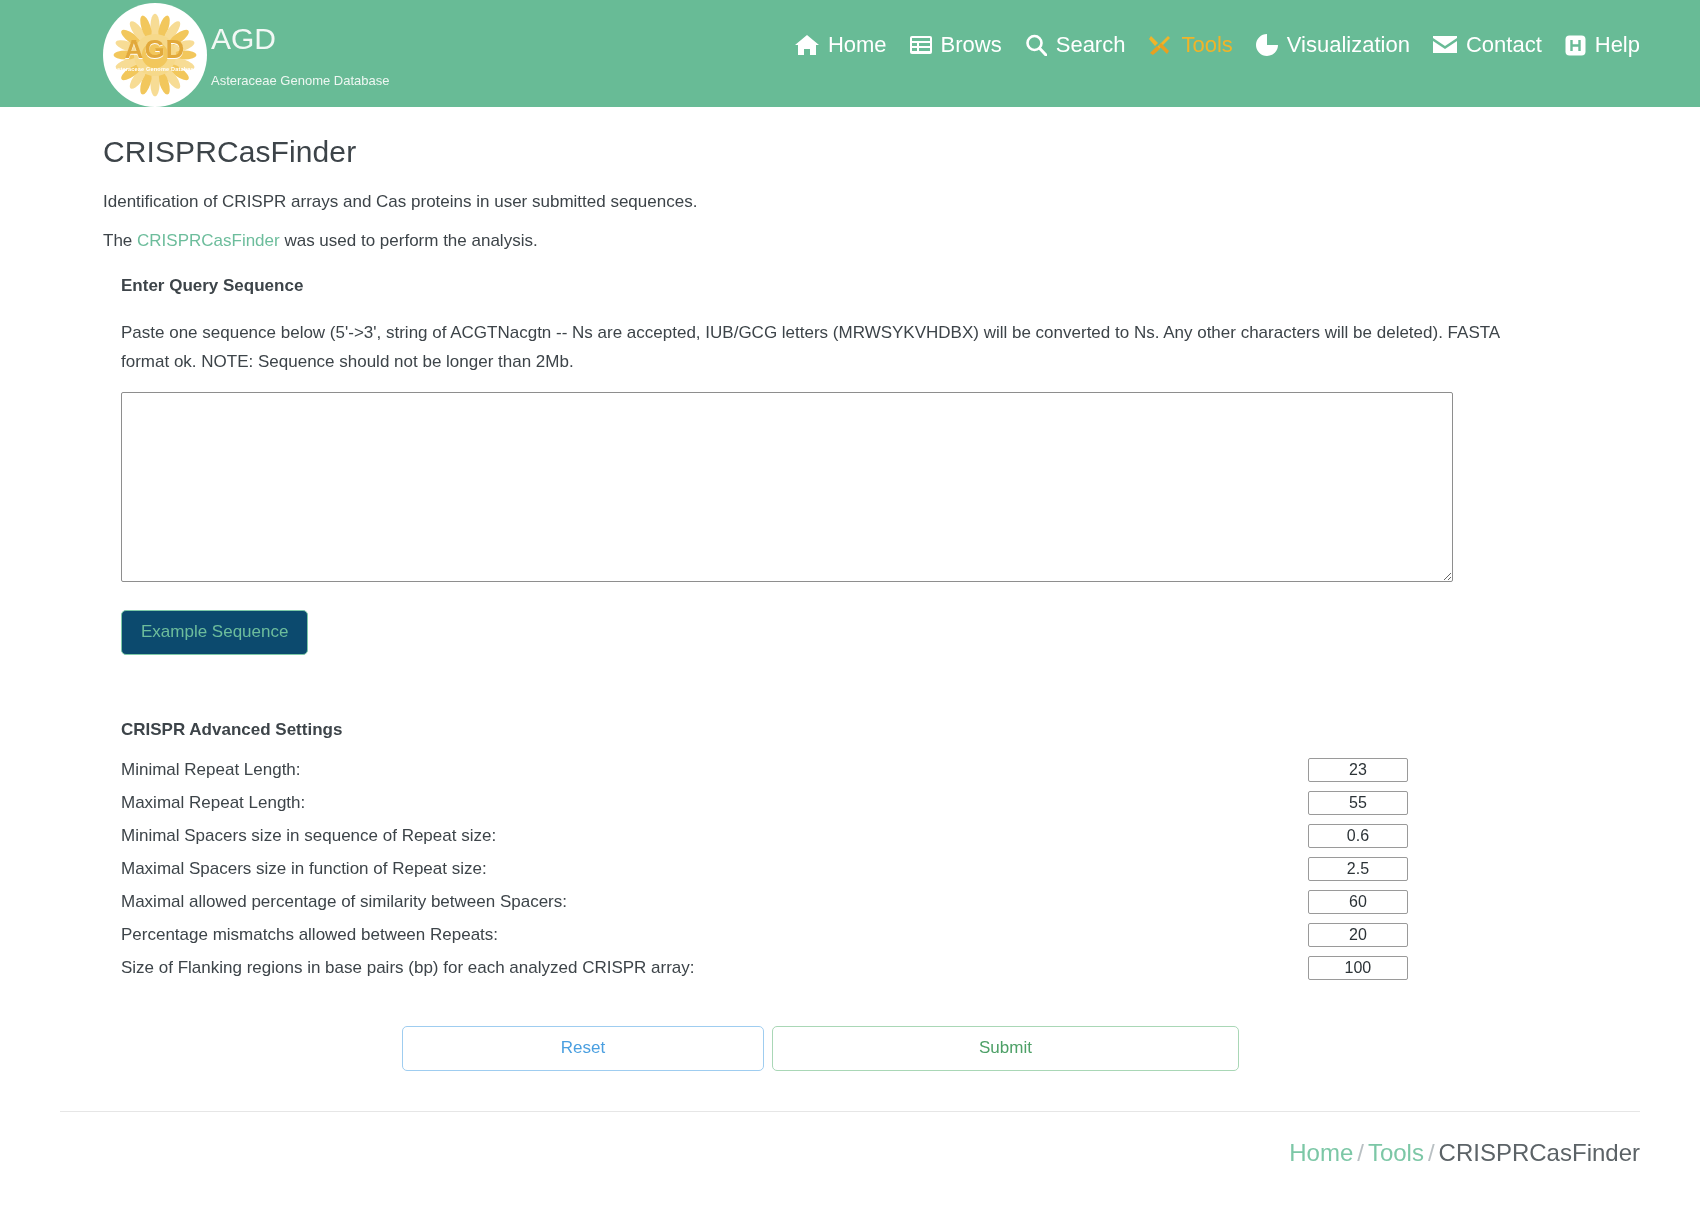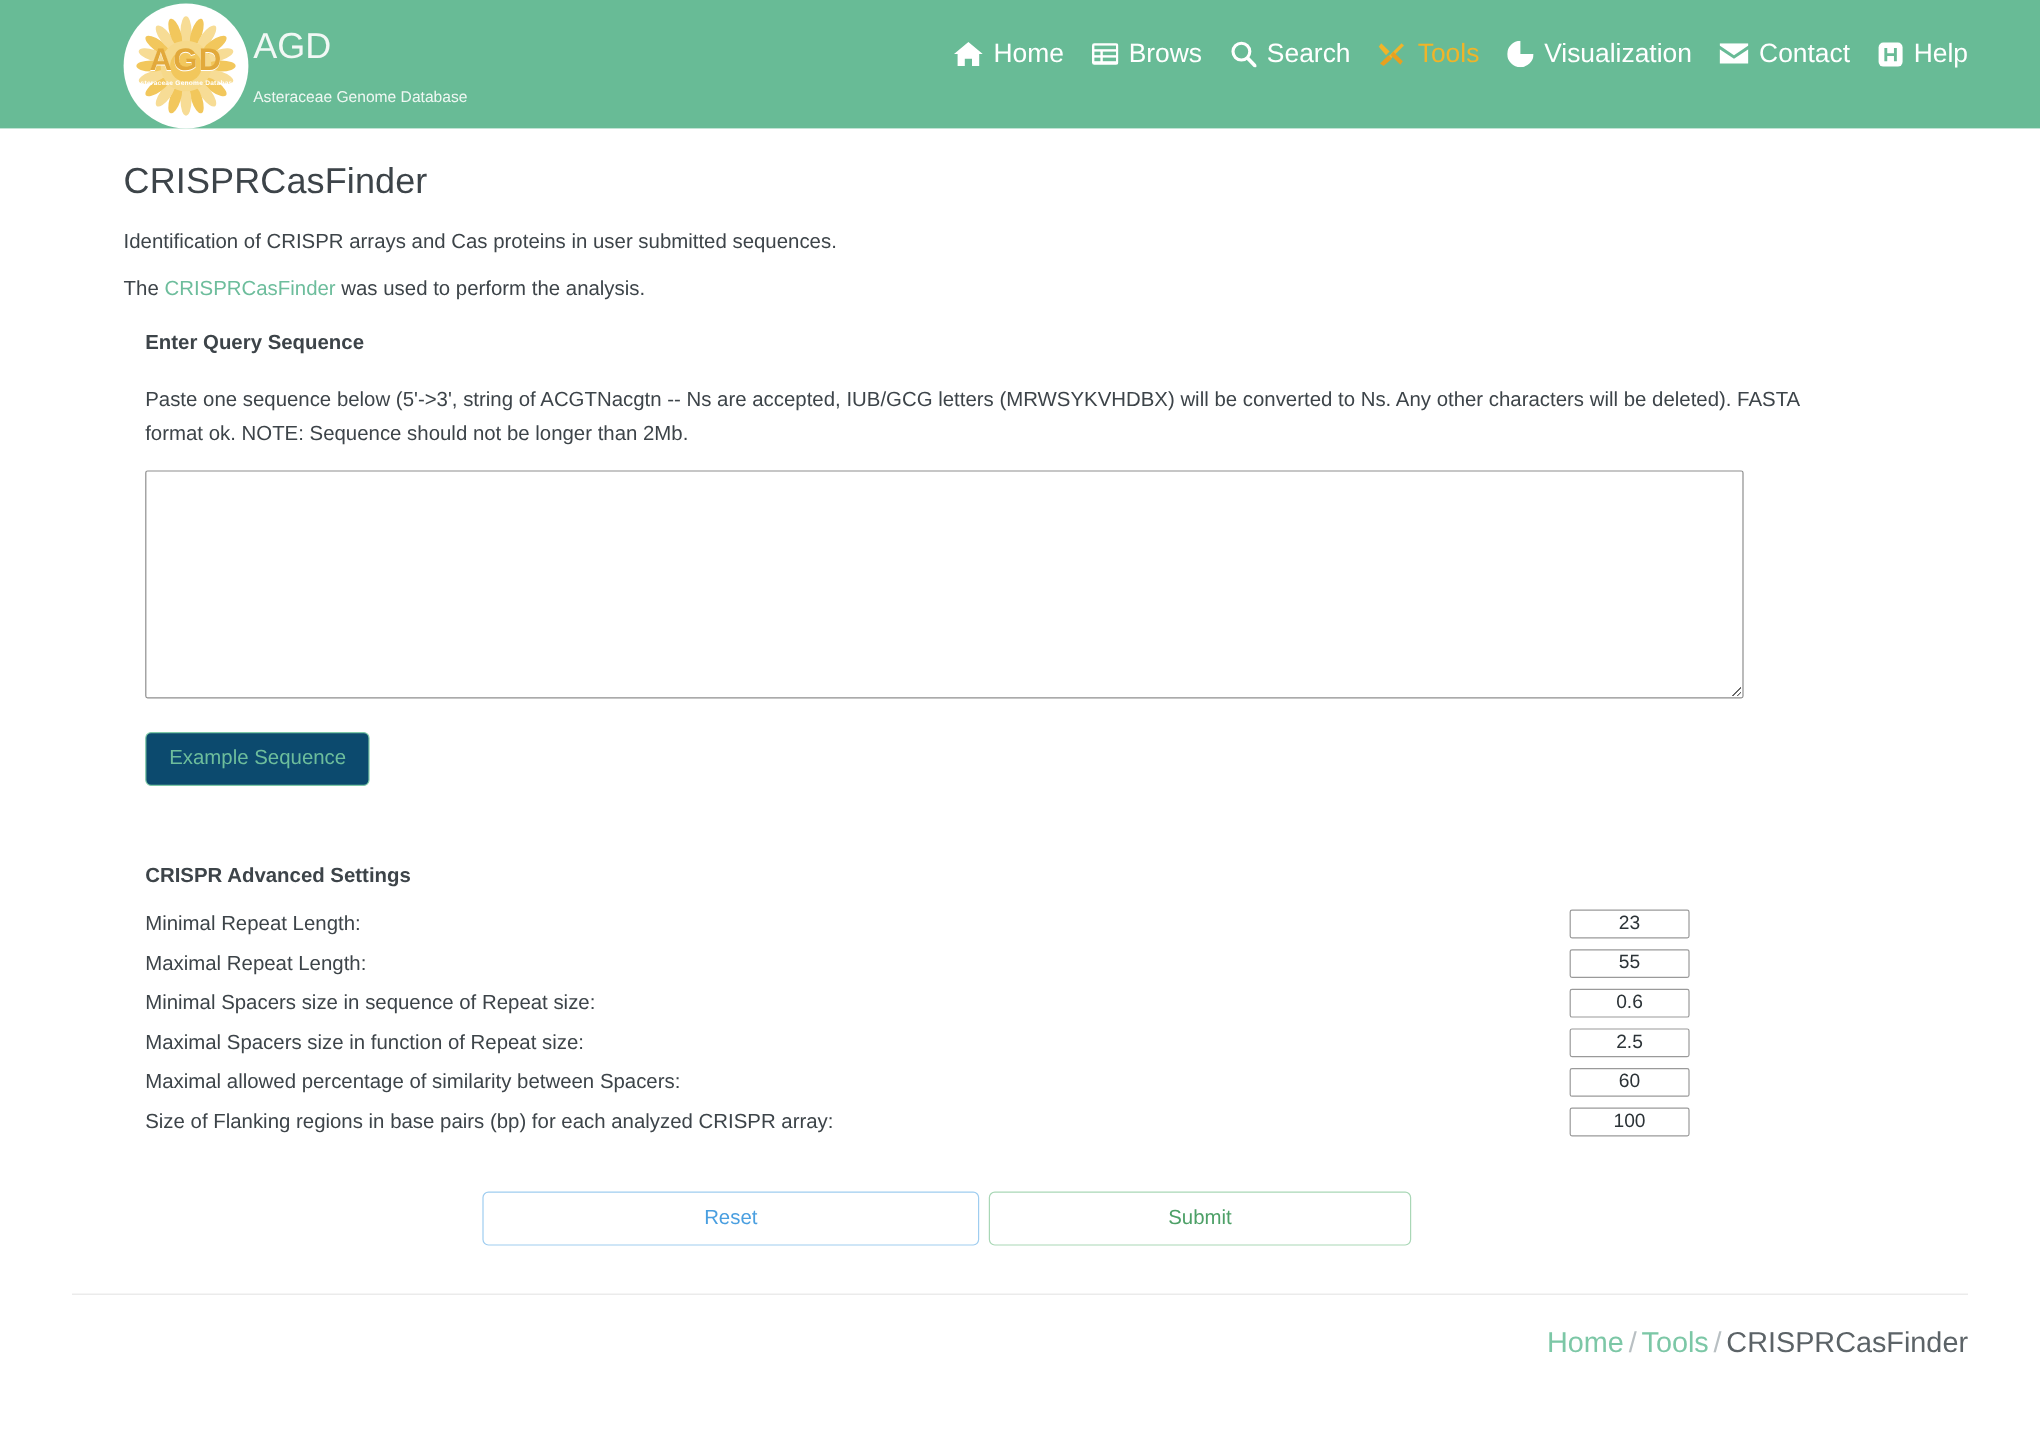--- a/index.html
+++ b/index.html
@@ -203,26 +203,26 @@
   .btn {
     font-size: 17px;
     background: #ffffff;
     border-radius: 5px;
     padding: 11px 0 12px 0;
     text-align: center;
     cursor: pointer;
     font-family: "Liberation Sans", sans-serif;
   }
   .btn-reset {
-    width: 414px;
+    width: 362px;
     border: 1px solid #9fcdf0;
     color: #4a9fe0;
   }
   .btn-submit {
-    width: 352px;
+    width: 467px;
     border: 1px solid #a9d7b6;
     color: #4da067;
   }
 
   
   .crumb-wrap {
     margin-top: 40px;
     border-top: 1px solid #e6e6e6;
     padding: 27px 0 0 103px;
   }
@@ -390,20 +390,24 @@
           </tr>
           <tr>
             <td class="lbl">Maximal Spacers size in function of Repeat size:</td>
             <td class="val"><input class="num" value="2.5" style=""></td>
           </tr>
           <tr>
             <td class="lbl">Maximal allowed percentage of similarity between Spacers:</td>
             <td class="val"><input class="num" value="60" style=""></td>
           </tr>
           <tr>
+            <td class="lbl">Percentage mismatchs allowed between Repeats:</td>
+            <td class="val"><input class="num" value="20" style=""></td>
+          </tr>
+          <tr>
             <td class="lbl">Size of Flanking regions in base pairs (bp) for each analyzed CRISPR array:</td>
             <td class="val"><input class="num" value="100" style=""></td>
           </tr>
         </tbody>
       </table>
 
       <div class="actions">
         <div class="btn btn-reset">Reset</div>
         <div class="btn btn-submit">Submit</div>
       </div>

